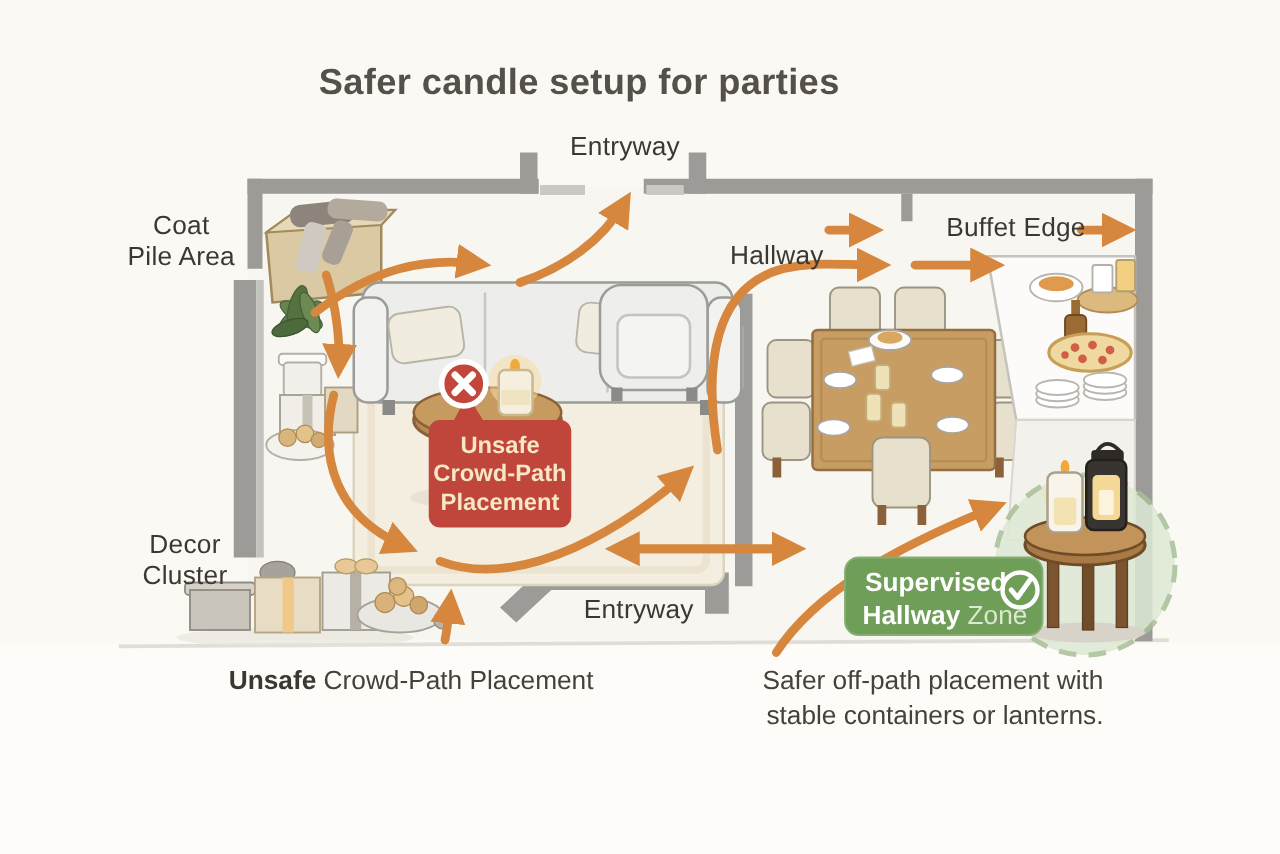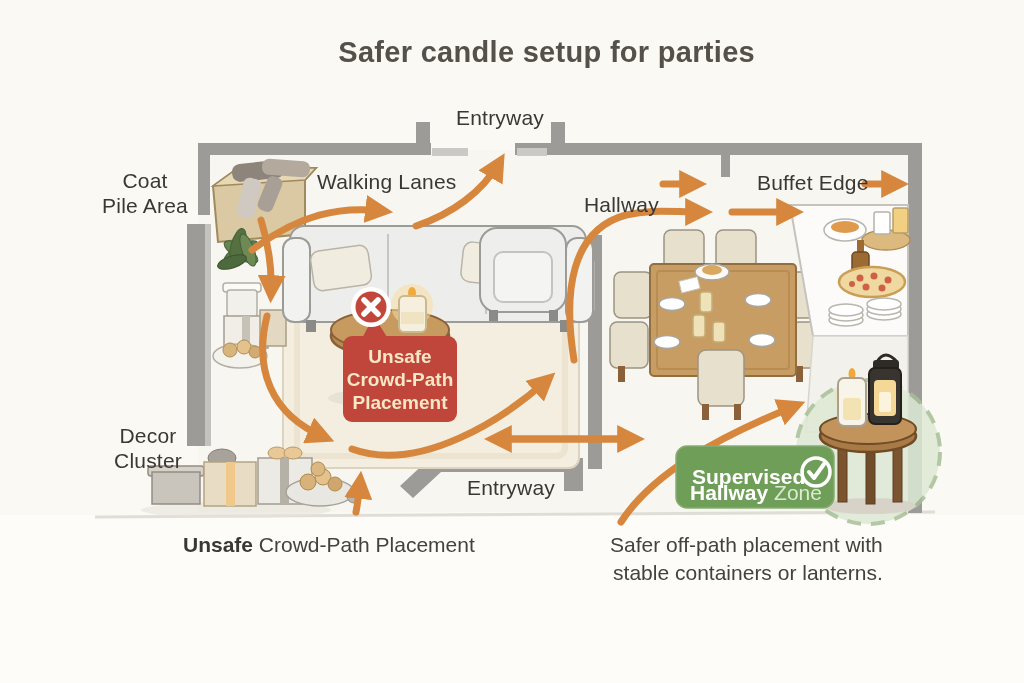--- a/index.html
+++ b/index.html
@@ -2,27 +2,27 @@
 <html><head>
 <meta charset="utf-8">
 <style>
   html,body{margin:0;padding:0;background:#fbf9f4;}
   .canvas{position:relative;width:1024px;height:683px;overflow:hidden;
     background:#fbf9f4;font-family:"Liberation Sans",sans-serif;}
   .canvas svg.scene{position:absolute;left:0;top:0;}
   .lbl{position:absolute;color:#3b3834;font-size:21px;font-weight:500;
     letter-spacing:.2px;white-space:nowrap;}
   .lbl.center{text-align:center;}
-  .title{position:absolute;left:255px;top:36px;width:500px;text-align:right;
+  .title{position:absolute;left:255px;top:50px;width:500px;text-align:left;
     font-size:29px;font-weight:700;color:#55514a;letter-spacing:.3px;}
   .two-line{line-height:25px;}
   .badge-red-text{position:absolute;left:343px;top:345px;width:114px;
     text-align:center;color:#f6e7c6;font-size:19px;font-weight:600;line-height:23px;}
   .badge-green-l1{position:absolute;left:692px;top:455px;color:#ffffff;
-    font-size:21px;font-weight:700;margin-top:10px;}
+    font-size:21px;font-weight:700;}
   .badge-green-l2{position:absolute;left:690px;top:481px;font-size:21px;color:#ffffff;}
   .badge-green-l2 .bold{font-weight:700;}
   .badge-green-l2 .light{font-weight:400;color:#dcead0;}
   .caption{position:absolute;color:#45423c;font-size:21px;}
   .caption b{font-weight:700;color:#3b3834;}
   .cap-right{line-height:28px;white-space:nowrap;text-align:right;}
 </style>
 </head>
 <body>
 
@@ -262,21 +262,20 @@
 
   <div class="title">Safer candle setup for parties</div>
 
   <div class="lbl" style="left:452px;top:106px;width:96px;text-align:center;">Entryway</div>
 
   <div class="lbl center two-line" style="left:95px;top:168px;width:100px;">
     <div>Coat</div>
     <div>Pile Area</div>
   </div>
 
-  <div class="lbl" style="left:317px;top:170px;">Walking Lanes</div>
 
   <div class="lbl" style="left:584px;top:171px;margin-top:22px;">Hallway</div>
 
   <div class="lbl" style="left:757px;top:171px;">Buffet Edge</div>
 
   <div class="lbl center two-line" style="left:98px;top:423px;width:100px;">
     <div>Decor</div>
     <div>Cluster</div>
   </div>
 

